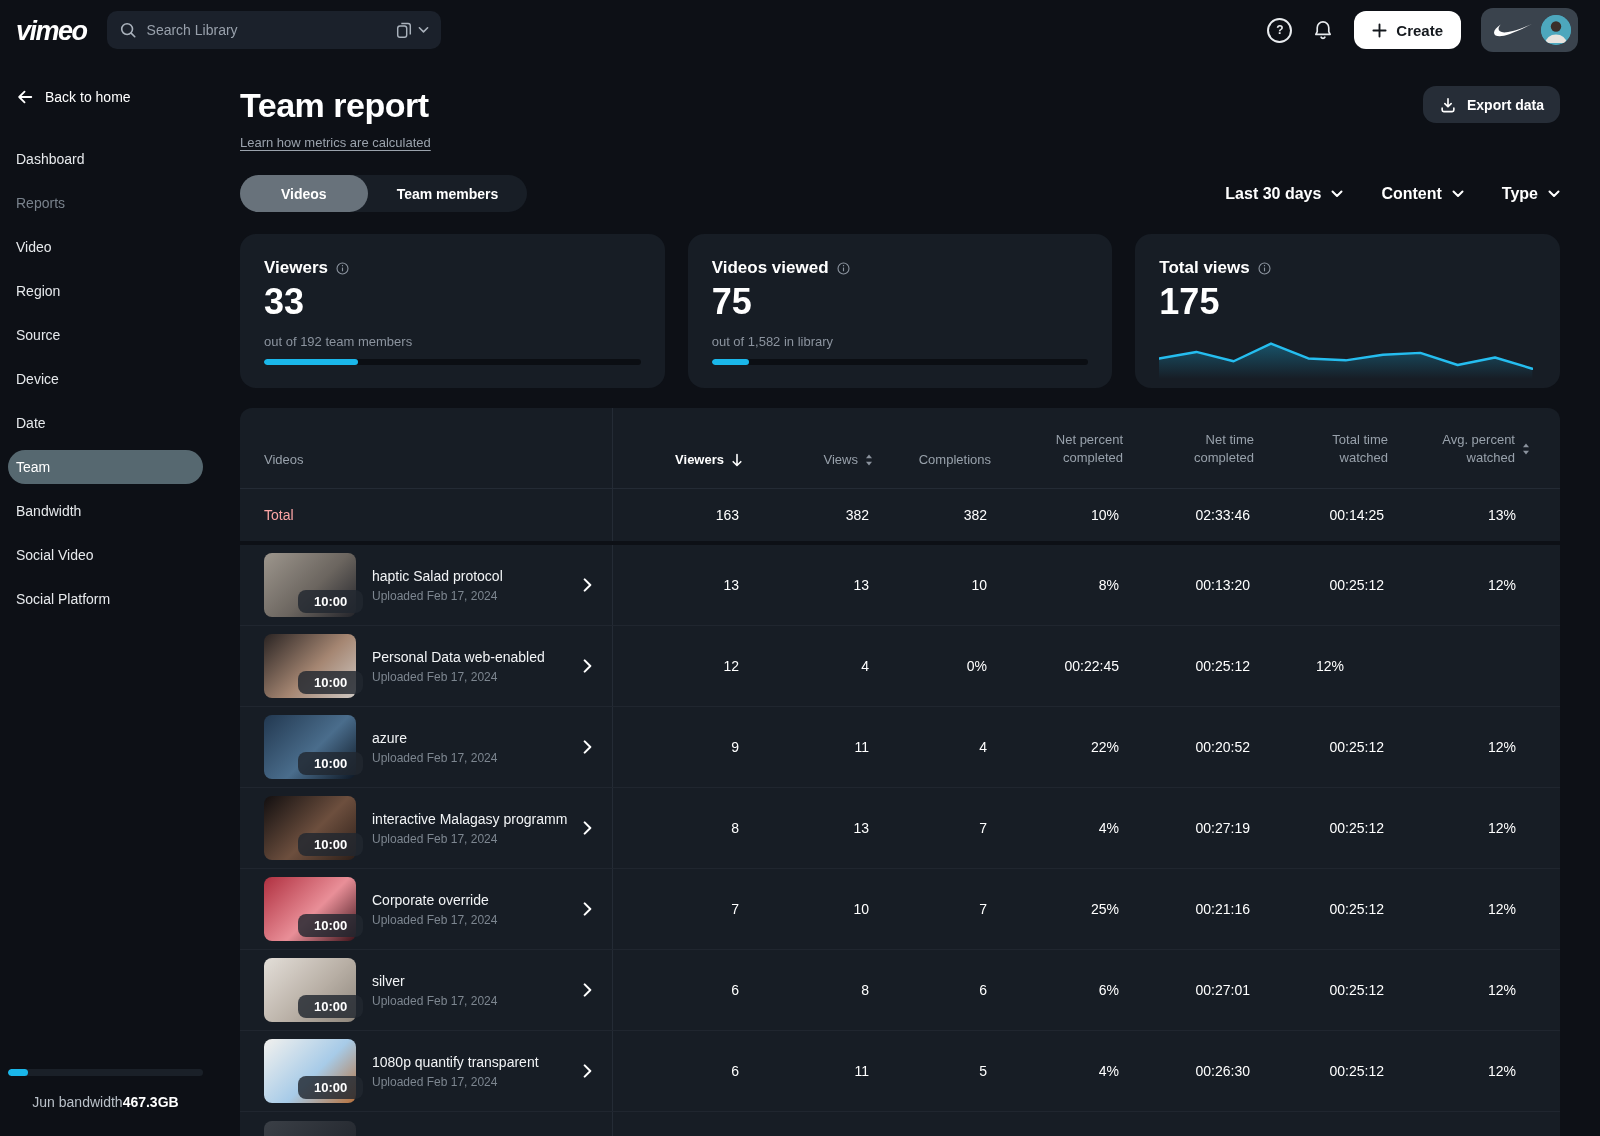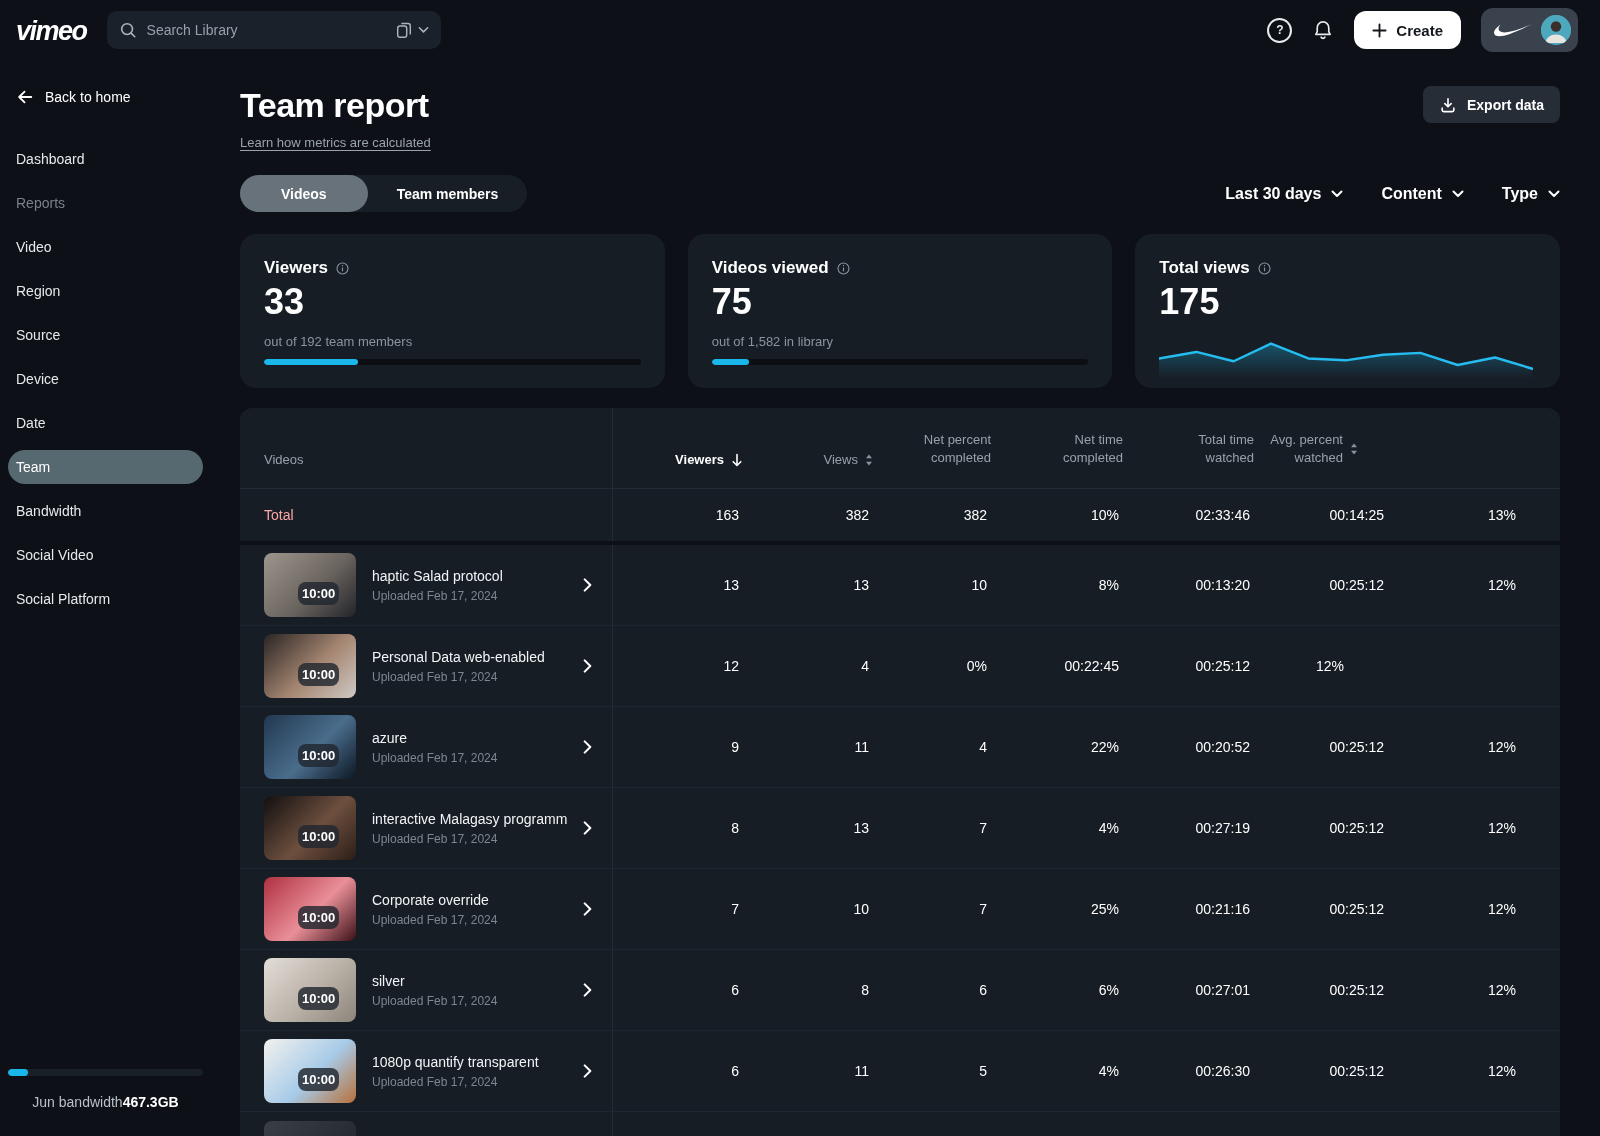--- a/index.html
+++ b/index.html
@@ -43,21 +43,21 @@
   .bw-row{display:flex;justify-content:center;align-items:center;}
   .bw-label{color:#b9c0c8;font-size:14px;}
   .bw-value{color:#fff;font-weight:700;font-size:14px;}
 
   
   .main{flex:1;padding:26px 40px 0 0;box-sizing:border-box;overflow:hidden;}
   .main-header{display:flex;justify-content:space-between;align-items:flex-start;}
   .page-title{font-size:34px;line-height:38px;font-weight:700;color:#fff;letter-spacing:-0.5px;}
   .metrics-link{display:inline-block;margin-top:11px;color:#9aa2ac;font-size:13px;
     text-decoration:underline;text-underline-offset:3px;}
-  .btn-export{background:#262d37;color:#fff;height:37px;border-radius:8px;padding:0 16px;
+  .btn-export{background:#262d37;color:#fff;height:37px;border-radius:13px;padding:0 16px;
     display:flex;gap:10px;align-items:center;font-size:14px;font-weight:600;}
 
   .controls{display:flex;justify-content:space-between;align-items:center;margin-top:24px;}
   .tab-group{background:#181e26;border-radius:19px;display:flex;height:37px;align-items:center;}
   .tab{padding:0 29px;height:37px;display:flex;align-items:center;font-size:14px;font-weight:600;
     color:#fff;border-radius:19px;box-sizing:border-box;}
   .tab.active{background:#68727b;padding:0 41px;}
   .filters{display:flex;gap:38px;align-items:center;}
   .filter{display:flex;align-items:center;gap:10px;color:#fff;font-size:16px;font-weight:600;}
 
@@ -85,22 +85,22 @@
   .th.sorted{color:#fff;font-weight:700;}
   .th .sort-pair{margin-bottom:1px;}
   .total-row{height:52px;border-bottom:4px solid #0d1016;}
   .total-label{display:flex;align-items:center;padding-left:24px;color:#fca5a5;font-size:14px;}
   .num{display:flex;align-items:center;justify-content:flex-end;font-size:14px;color:#ffffff;padding-right:4px;}
   .num.col-last{padding-right:44px;}
   .total-row .num{font-weight:400;color:#fff;}
   .vrow{height:80px;border-bottom:1px solid #20262f;}
   .video-cell{display:flex;align-items:center;padding-left:24px;gap:16px;}
   .thumb{width:92px;height:64px;border-radius:8px;position:relative;flex:none;}
-  .dur{position:absolute;bottom:12px;left:34px;background:rgba(33,39,47,0.82);color:#fff;
-    font-size:13px;font-weight:600;padding:4px 4px;border-radius:8px;}
+  .dur{position:absolute;bottom:4px;left:34px;background:rgba(33,39,47,0.82);color:#fff;
+    font-size:13px;font-weight:600;padding:4px 16px;border-radius:8px;}
   .vmeta{flex:1;min-width:0;}
   .vtitle{color:#f2f4f6;font-size:14px;font-weight:500;white-space:nowrap;overflow:hidden;}
   .vsub{color:#7d8690;font-size:12px;margin-top:5px;}
   .chev{margin-right:20px;flex:none;}
   .partial-row{height:40px;}
   .thumb-sliver{margin:9px 0 0 24px;width:92px;height:31px;border-radius:8px 8px 0 0;
     background:linear-gradient(135deg,#3a3f46,#23272e);}
 </style>
 </head>
 <body>
@@ -328,20 +328,23 @@
         <div class="th clickable">
           <span>Views</span>
           <span class="sort-pair">
             <svg width="8" height="12" viewBox="0 0 8 12" fill="#8b939e">
                 <path d="M4 0.5 L7 4.2 H1 Z"></path>
                 <path d="M4 11.5 L1 7.8 H7 Z"></path>
               </svg>
           </span>
         </div>
         <div class="th clickable">
+          <span>Completions</span>
+        </div>
+        <div class="th clickable">
           <span class="wrap">Net percent completed</span>
         </div>
         <div class="th clickable">
           <span class="wrap">Net time completed</span>
         </div>
         <div class="th clickable">
           <span class="wrap">Total time watched</span>
         </div>
         <div class="th clickable" style="padding-right:30px;">
           <span class="wrap">Avg. percent watched</span>

